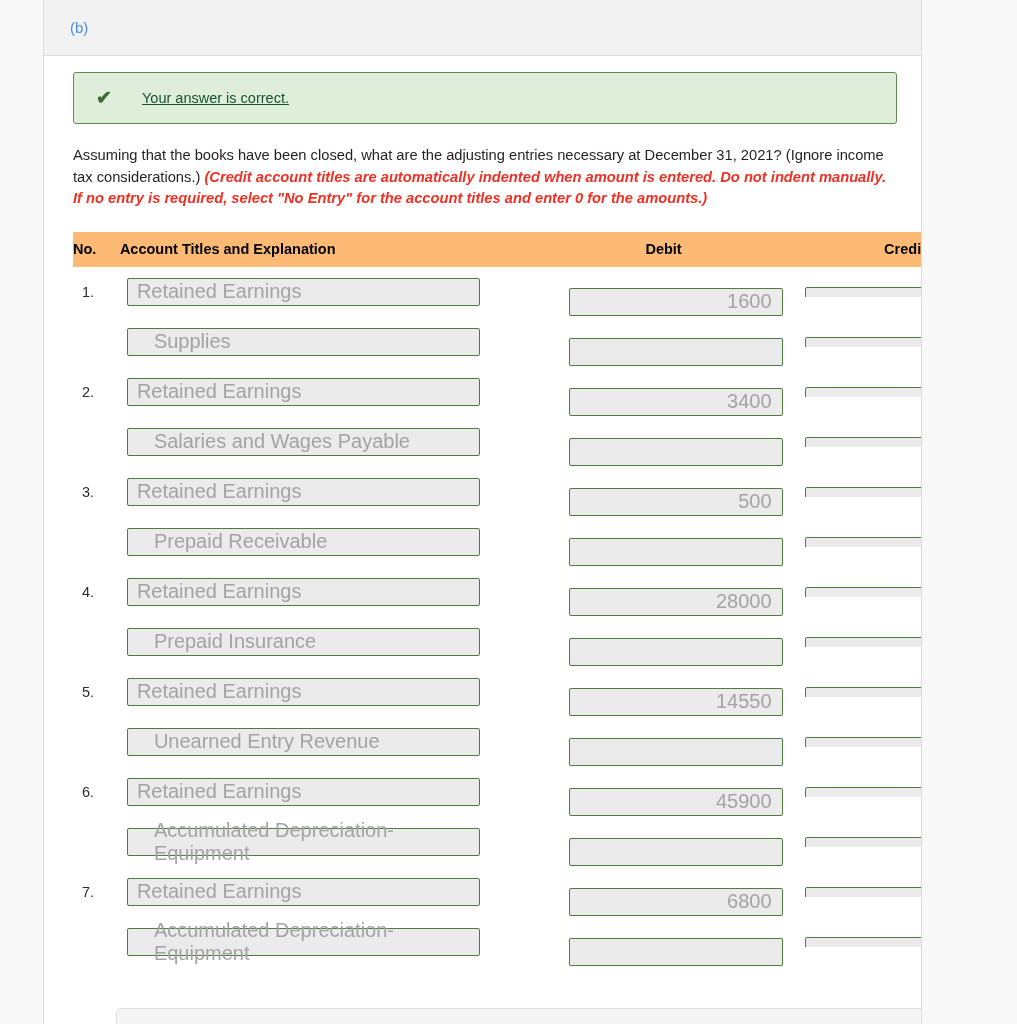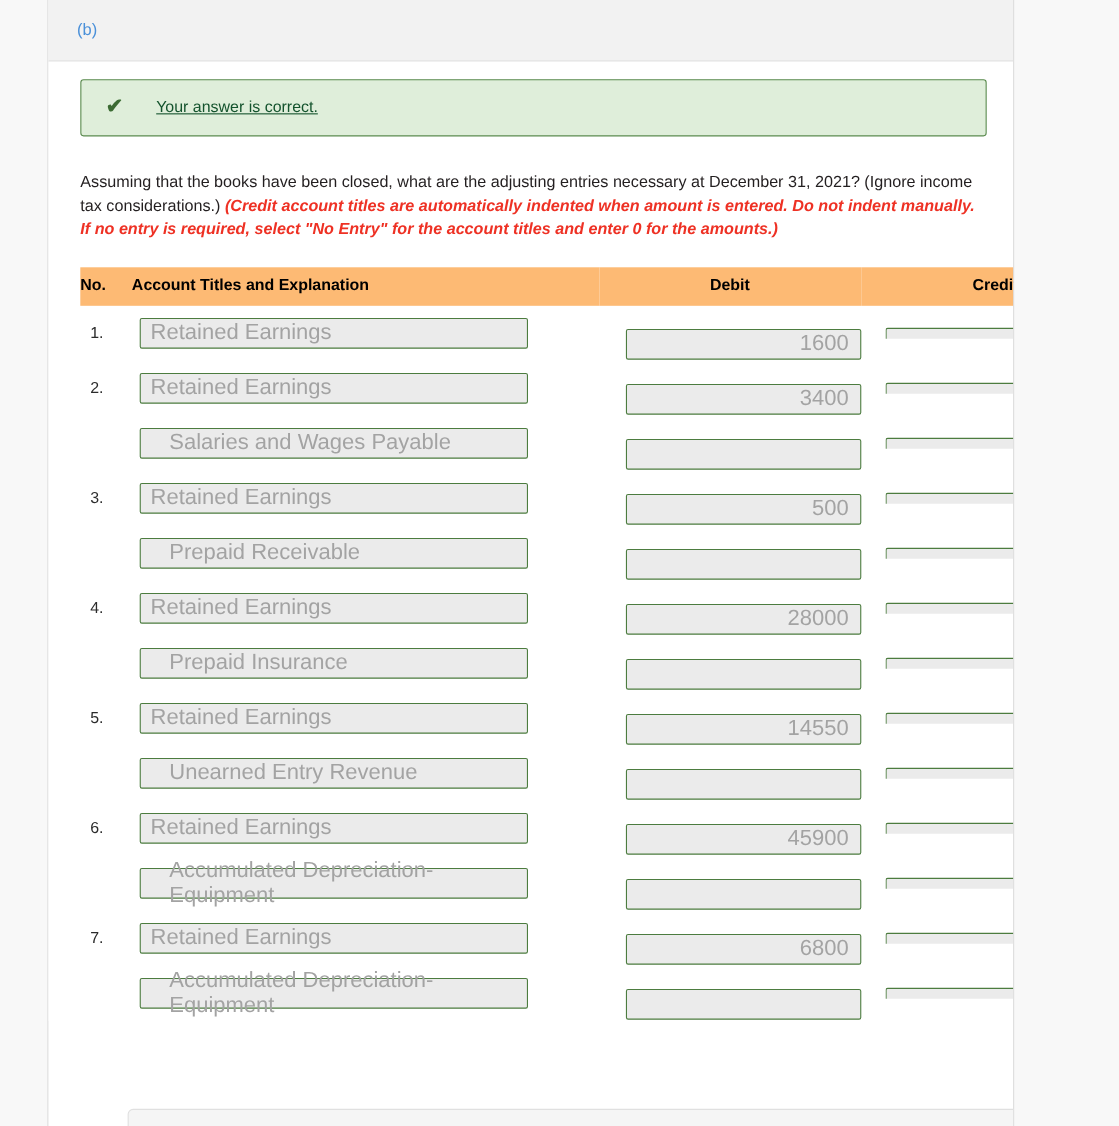--- a/index.html
+++ b/index.html
@@ -72,21 +72,21 @@
   }
   .alert-text {
     margin-left: 28px;
     color: #14532d;
     font-size: 14.5px;
     text-decoration: underline;
   }
 
   
   .question-text {
-    margin-top: 32px;
+    margin-top: 21px;
     width: 814px;
     font-size: 14.7px;
     line-height: 21.5px;
     color: #231f20;
   }
   .instruction-em {
     color: #ee3124;
     font-weight: bold;
     font-style: italic;
   }
@@ -203,20 +203,34 @@
               <td class="cell-debit">
                 <div class="field amount">1600</div>
               </td>
               <td class="cell-credit">
                 <div class="credit-clip">
                   <div class="field amount credit-col"></div>
                 </div>
               </td>
             </tr>
             <tr class="row-line">
+              <td class="cell-no"></td>
+              <td class="cell-account">
+                <div class="field account credit-line">Supplies</div>
+              </td>
+              <td class="cell-debit">
+                <div class="field amount"></div>
+              </td>
+              <td class="cell-credit">
+                <div class="credit-clip">
+                  <div class="field amount credit-col"></div>
+                </div>
+              </td>
+            </tr>
+            <tr class="row-line">
               <td class="cell-no">2.</td>
               <td class="cell-account">
                 <div class="field account">Retained Earnings</div>
               </td>
               <td class="cell-debit">
                 <div class="field amount">3400</div>
               </td>
               <td class="cell-credit">
                 <div class="credit-clip">
                   <div class="field amount credit-col"></div>

